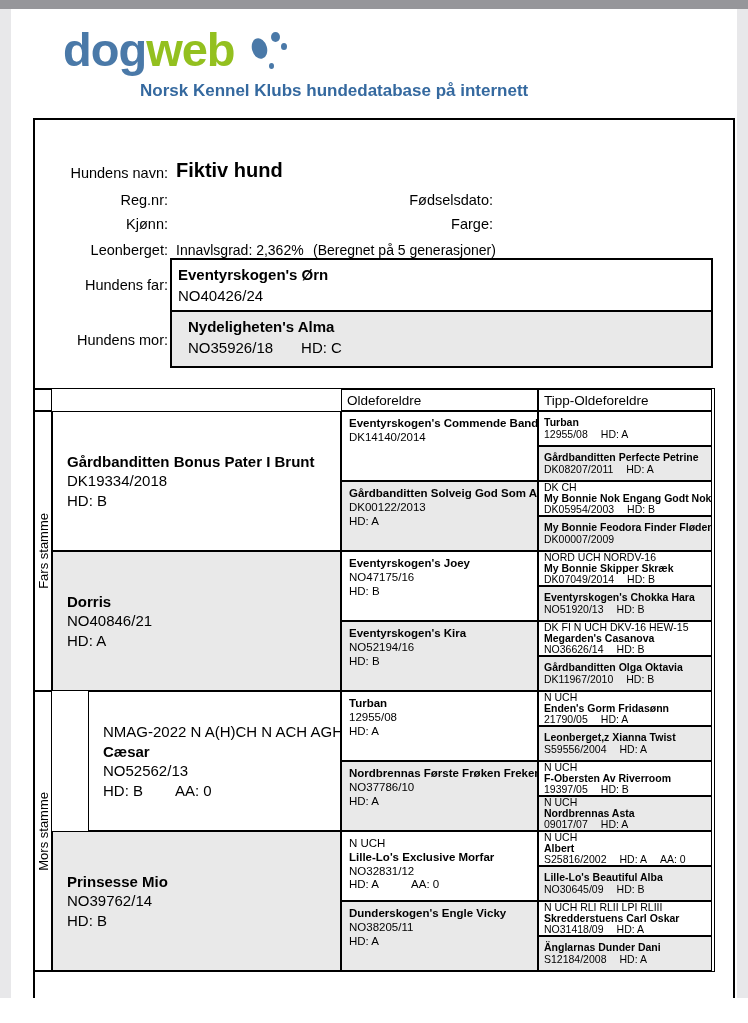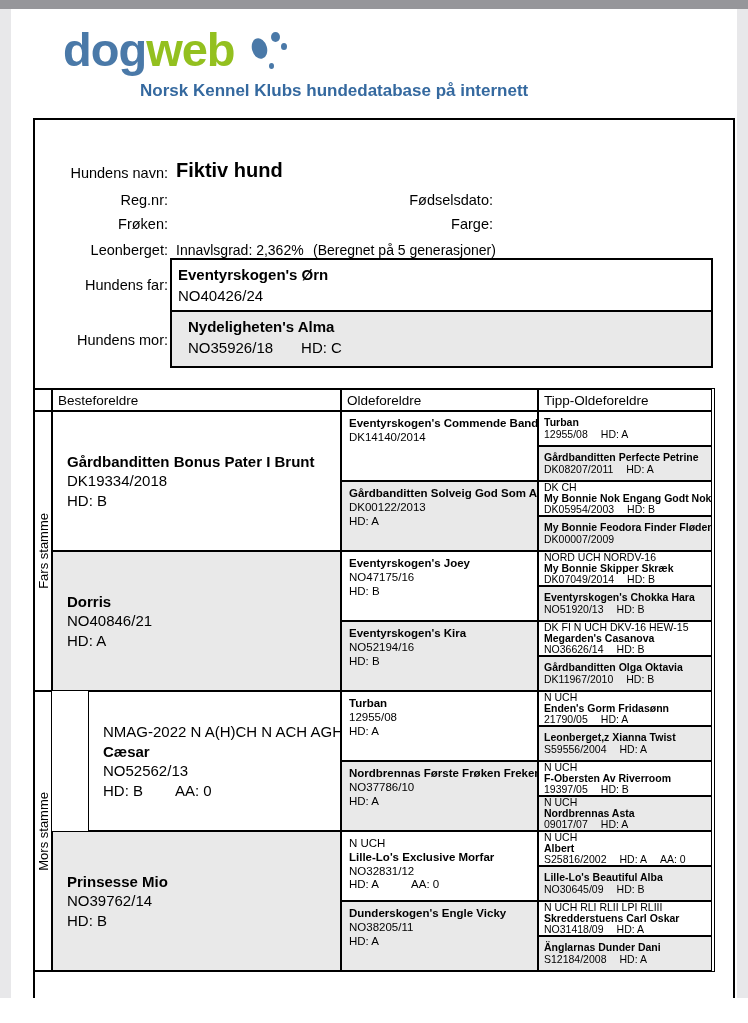--- a/index.html
+++ b/index.html
@@ -73,21 +73,21 @@
   <div class="frame"></div>
 
   <div class="lbl" style="left:40px; top:165px;">Hundens navn:</div>
   <div class="bigname">Fiktiv hund</div>
 
   <div class="lbl" style="left:40px; top:192px;">Reg.nr:</div>
   <div class="val" style="left:176px; top:192px;"></div>
   <div class="lbl2" style="left:353px; top:192px;">Fødselsdato:</div>
   <div class="val" style="left:501px; top:192px;"></div>
 
-  <div class="lbl" style="left:40px; top:216px;">Frøken:</div>
+  <div class="lbl" style="left:40px; top:216px;">Kjønn:</div>
   <div class="val" style="left:176px; top:216px;"></div>
   <div class="lbl2" style="left:353px; top:216px;">Farge:</div>
   <div class="val" style="left:501px; top:216px;"></div>
 
   <div class="lbl" style="left:40px; top:242px;">Leonberget:</div>
   <div class="val" style="left:176px; top:242px;">Innavlsgrad: 2,362%</div>
   <div class="val" style="left:313px; top:242px;">(Beregnet  på 5 generasjoner)</div>
 
   <div class="lbl" style="left:40px; top:277px;">Hundens far:</div>
   <div class="parentbox pb-far">
@@ -103,21 +103,20 @@
     <div class="n">Nydeligheten's Alma</div>
     <div class="row">
         <span>NO35926/18</span>
         <span>HD: C</span>
       </div>
   </div>
 
   <div class="ptable">
 
     <div class="c" style="grid-row:1; grid-column:1;"></div>
-    <div class="c hc" style="grid-row:1; grid-column:2;">Besteforeldre</div>
     <div class="c hc" style="grid-row:1; grid-column:3;">Oldeforeldre</div>
     <div class="c hc" style="grid-row:1; grid-column:4;">Tipp-Oldeforeldre</div>
 
     <div class="c vl" style="grid-row:2 / span 8; grid-column:1;">
         <span>Fars stamme</span>
       </div>
     <div class="c vl" style="grid-row:10 / span 8; grid-column:1;">
         <span>Mors stamme</span>
       </div>
 

